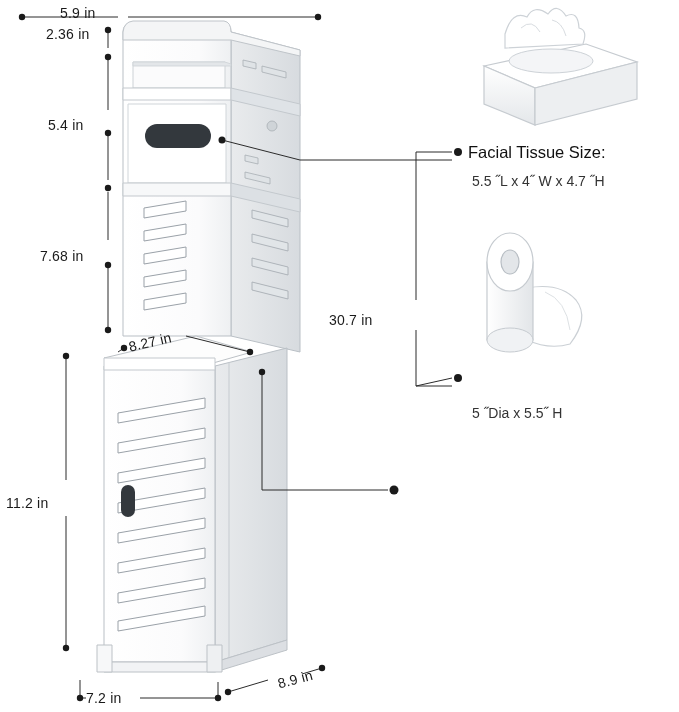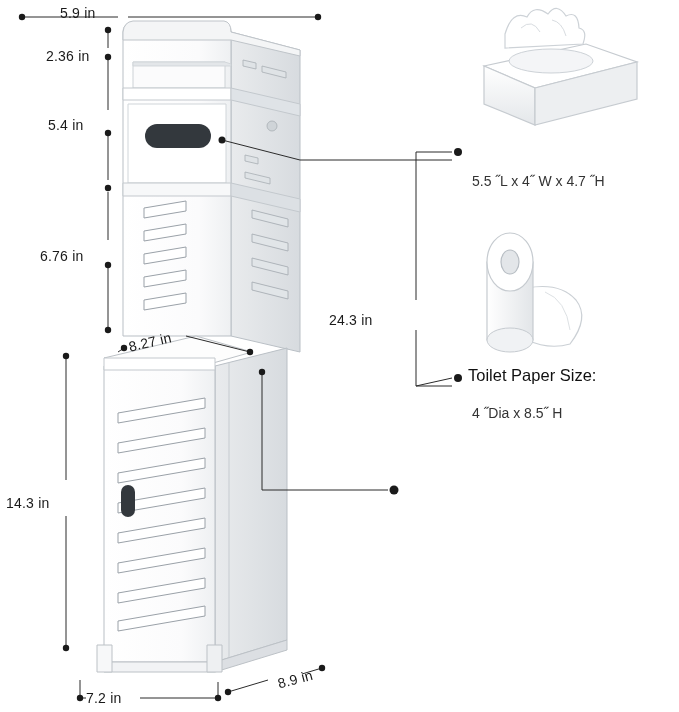--- a/index.html
+++ b/index.html
@@ -240,35 +240,35 @@
       <circle cx="222" cy="140" r="3.5"></circle>
       <circle cx="458" cy="152" r="4"></circle>
       <circle cx="458" cy="378" r="4"></circle>
       <circle cx="394" cy="490" r="4.5"></circle>
       <circle cx="262" cy="372" r="3.2"></circle>
     </g>
   </svg>
 
   <div class="abs dim-label" style="left:60px; top:5px;">5.9 in</div>
 
-  <div class="abs dim-label" style="left:46px; top:48px;">2.36 in</div>
+  <div class="abs dim-label" style="left:46px; top:26px;">2.36 in</div>
 
   <div class="abs dim-label" style="left:48px; top:117px;">5.4 in</div>
 
-  <div class="abs dim-label" style="left:40px; top:248px;">6.76 in</div>
+  <div class="abs dim-label" style="left:40px; top:248px;">7.68 in</div>
 
   <div class="abs dim-label" style="left:127px; top:339px; transform:rotate(-13deg); transform-origin:left top;">8.27 in</div>
 
-  <div class="abs dim-label" style="left:329px; top:312px;">24.3 in</div>
-
-  <div class="abs dim-label" style="left:6px; top:495px;">14.3 in</div>
+  <div class="abs dim-label" style="left:329px; top:312px;">30.7 in</div>
+
+  <div class="abs dim-label" style="left:6px; top:495px;">11.2 in</div>
 
   <div class="abs dim-label" style="left:86px; top:690px;">7.2 in</div>
 
   <div class="abs dim-label" style="left:276px; top:676px; transform:rotate(-15deg); transform-origin:left top;">8.9 in</div>
 
+  <div class="abs callout-title" style="left:468px; top:143px;">Facial Tissue Size:</div>
   <div class="abs callout-sub" style="left:472px; top:173px;">5.5 ˝L x 4˝ W x 4.7 ˝H</div>
 
-  <div class="abs callout-title" style="left:468px; top:366px;">Toilet Paper Size:</div>
-  <div class="abs callout-sub" style="left:472px; top:405px;">4 ˝Dia x 8.5˝ H</div>
+  <div class="abs callout-sub" style="left:472px; top:405px;">5 ˝Dia x 5.5˝ H</div>
 
 
 </div>
 
 </body></html>

